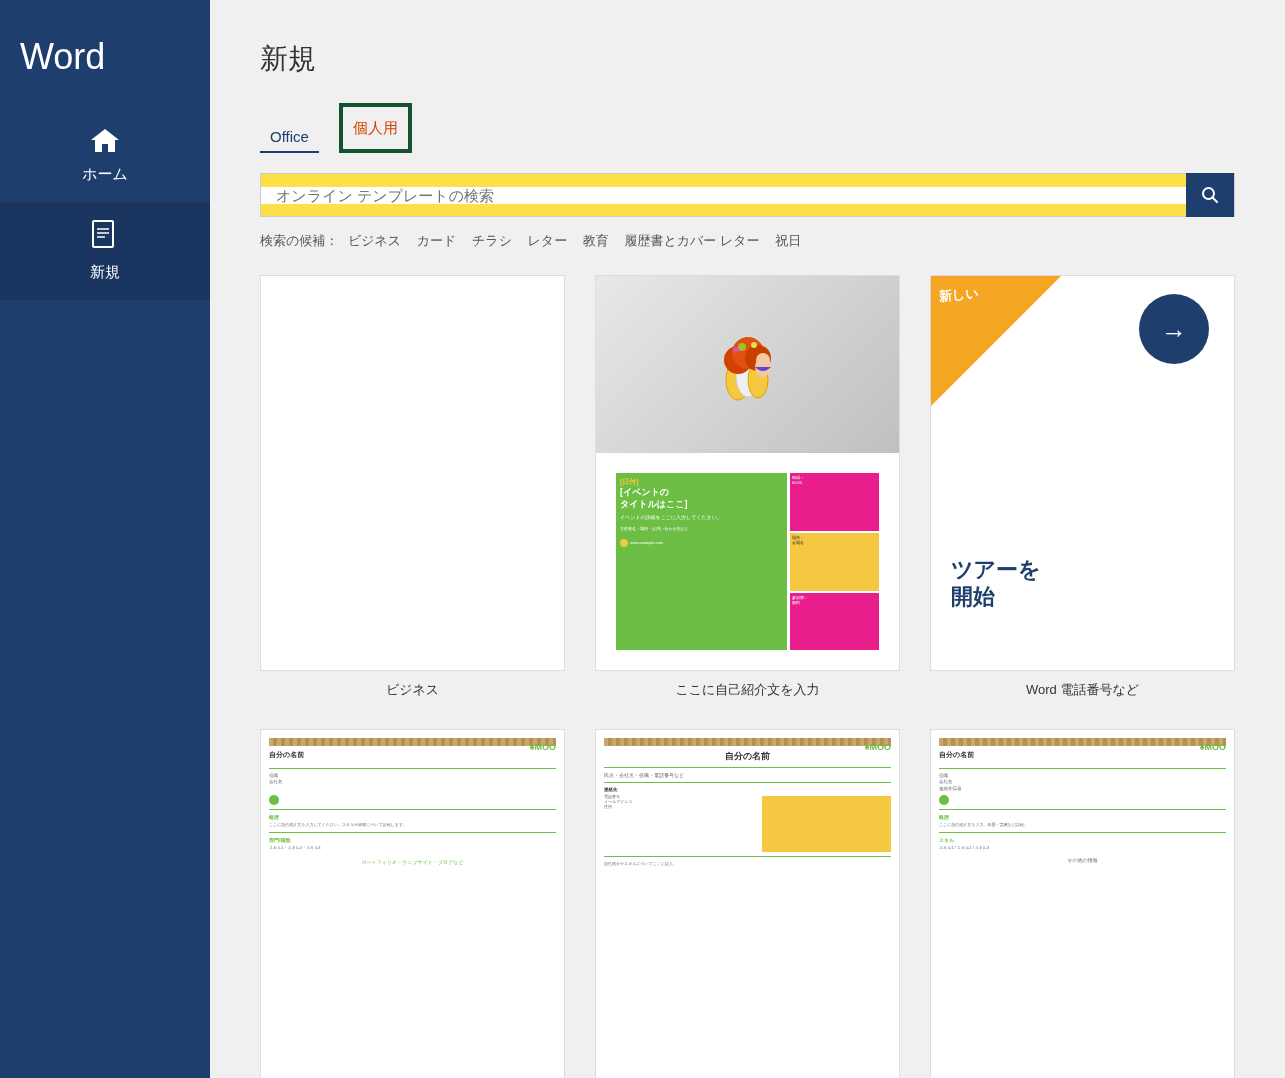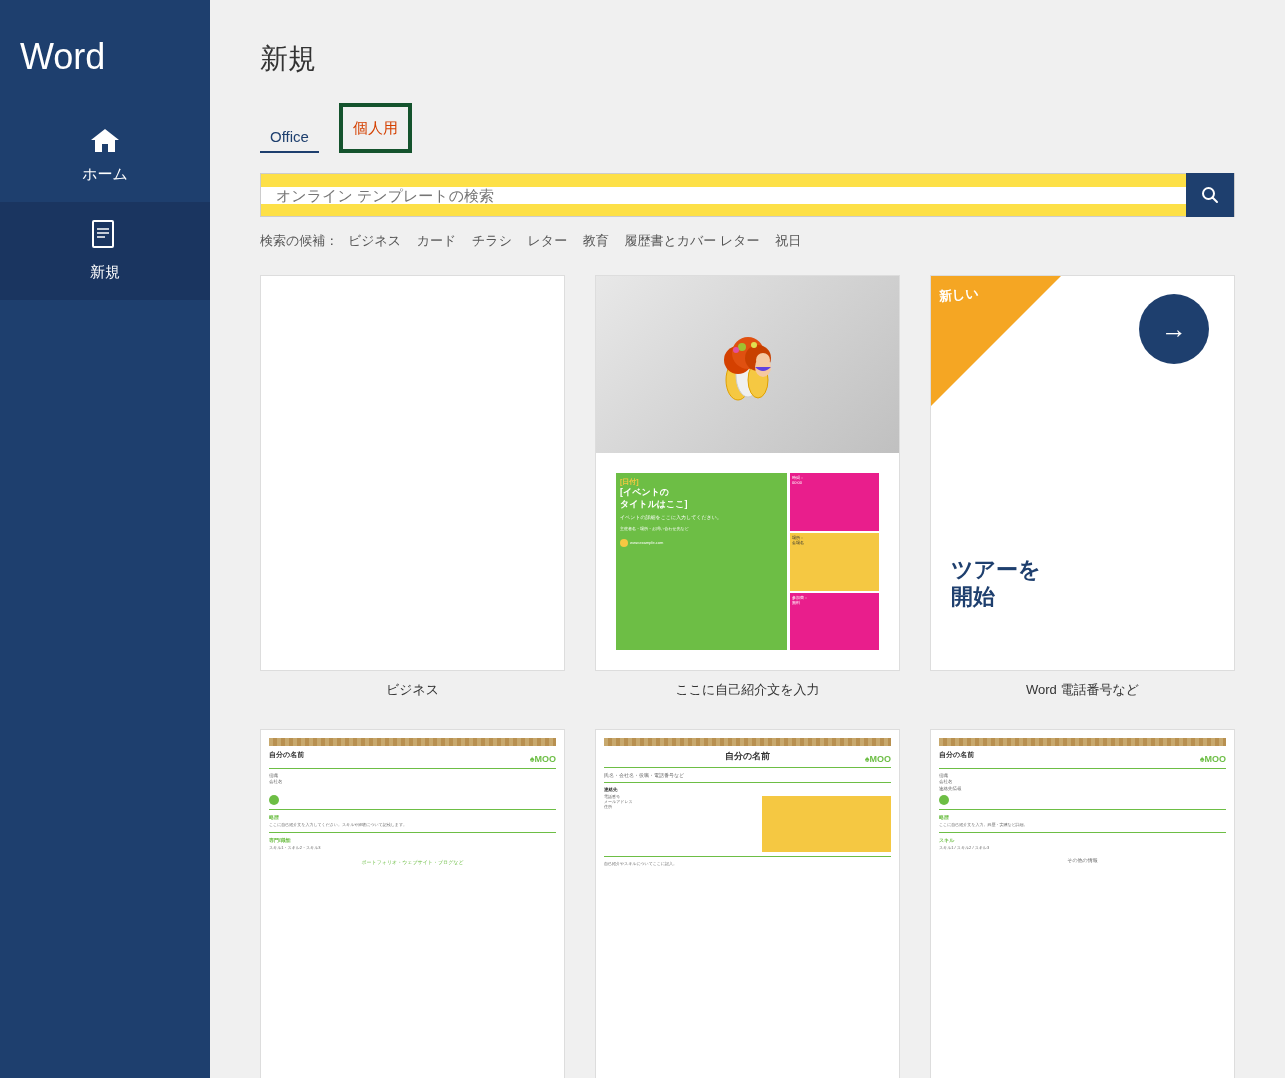--- a/index.html
+++ b/index.html
@@ -302,21 +302,21 @@
     
     .moo-thumb {
       background: white;
       width: 100%;
       height: 100%;
       padding: 8px;
       position: relative;
     }
     .moo-logo {
       position: absolute;
-      top: 24px;
+      top: 12px;
       right: 8px;
       font-size: 9px;
       color: #6dbe45;
       font-weight: bold;
     }
     .moo-name {
       font-size: 7px;
       font-weight: bold;
       color: #333;
       margin-bottom: 8px;

